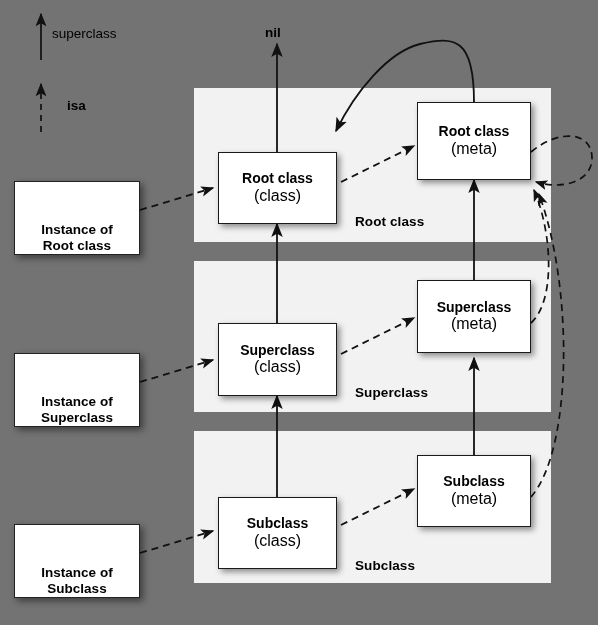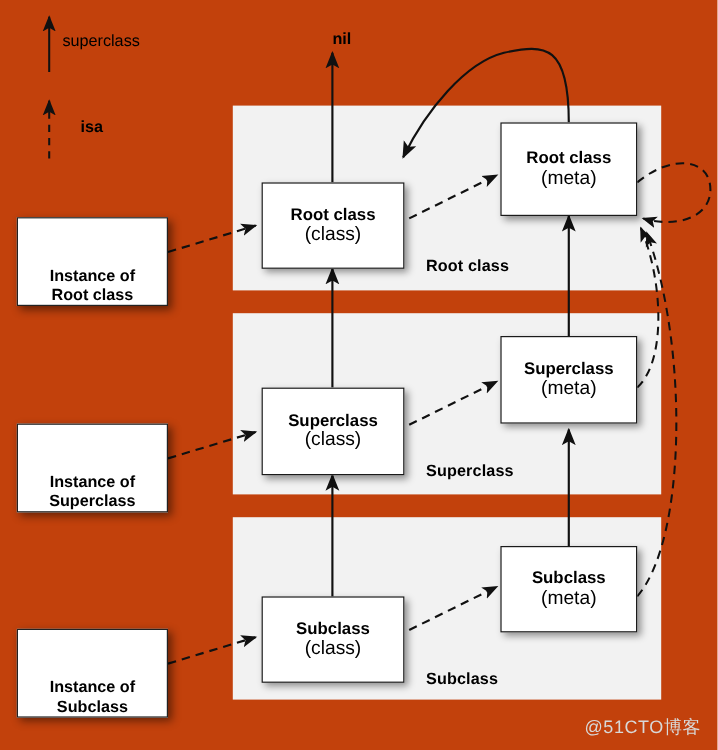--- a/index.html
+++ b/index.html
@@ -4,21 +4,21 @@
 <style>
   html, body {
     margin: 0;
     padding: 0;
     background: #ffffff;
   }
   #canvas {
     position: relative;
     width: 598px;
     height: 625px;
-    background: #c2410c;
+    background: #737373;
     font-family: "Liberation Sans", sans-serif;
     overflow: hidden;
   }
   svg#wires {
     position: absolute;
     left: 0; top: 0;
     width: 598px;
     height: 625px;
     pointer-events: none;
   }
@@ -73,21 +73,20 @@
     position: absolute;
     font-size: 13.5px;
     color: #000000;
     white-space: nowrap;
   }
   .nil-label {
     position: absolute;
     font-size: 13.5px;
     font-weight: bold;
     color: #000000;
-    margin-left: 12px;
   }
   .watermark {
     position: absolute;
     font-size: 15px;
     color: #d8d8d8;
     white-space: nowrap;
     letter-spacing: 0.5px;
   }
 </style>
 </head>
@@ -187,15 +186,14 @@
   <div class="node" style="left:417px; top:280px; width:114px; height:73px;">
     <span class="l1">Superclass</span>
     <span class="l2">(meta)</span>
   </div>
 
   <div class="node" style="left:417px; top:455px; width:114px; height:72px;">
     <span class="l1">Subclass</span>
     <span class="l2">(meta)</span>
   </div>
 
-  <div class="watermark" style="left:487px; top:597px;">@51CTO博客</div>
 
 </div>
 
 </body></html>

